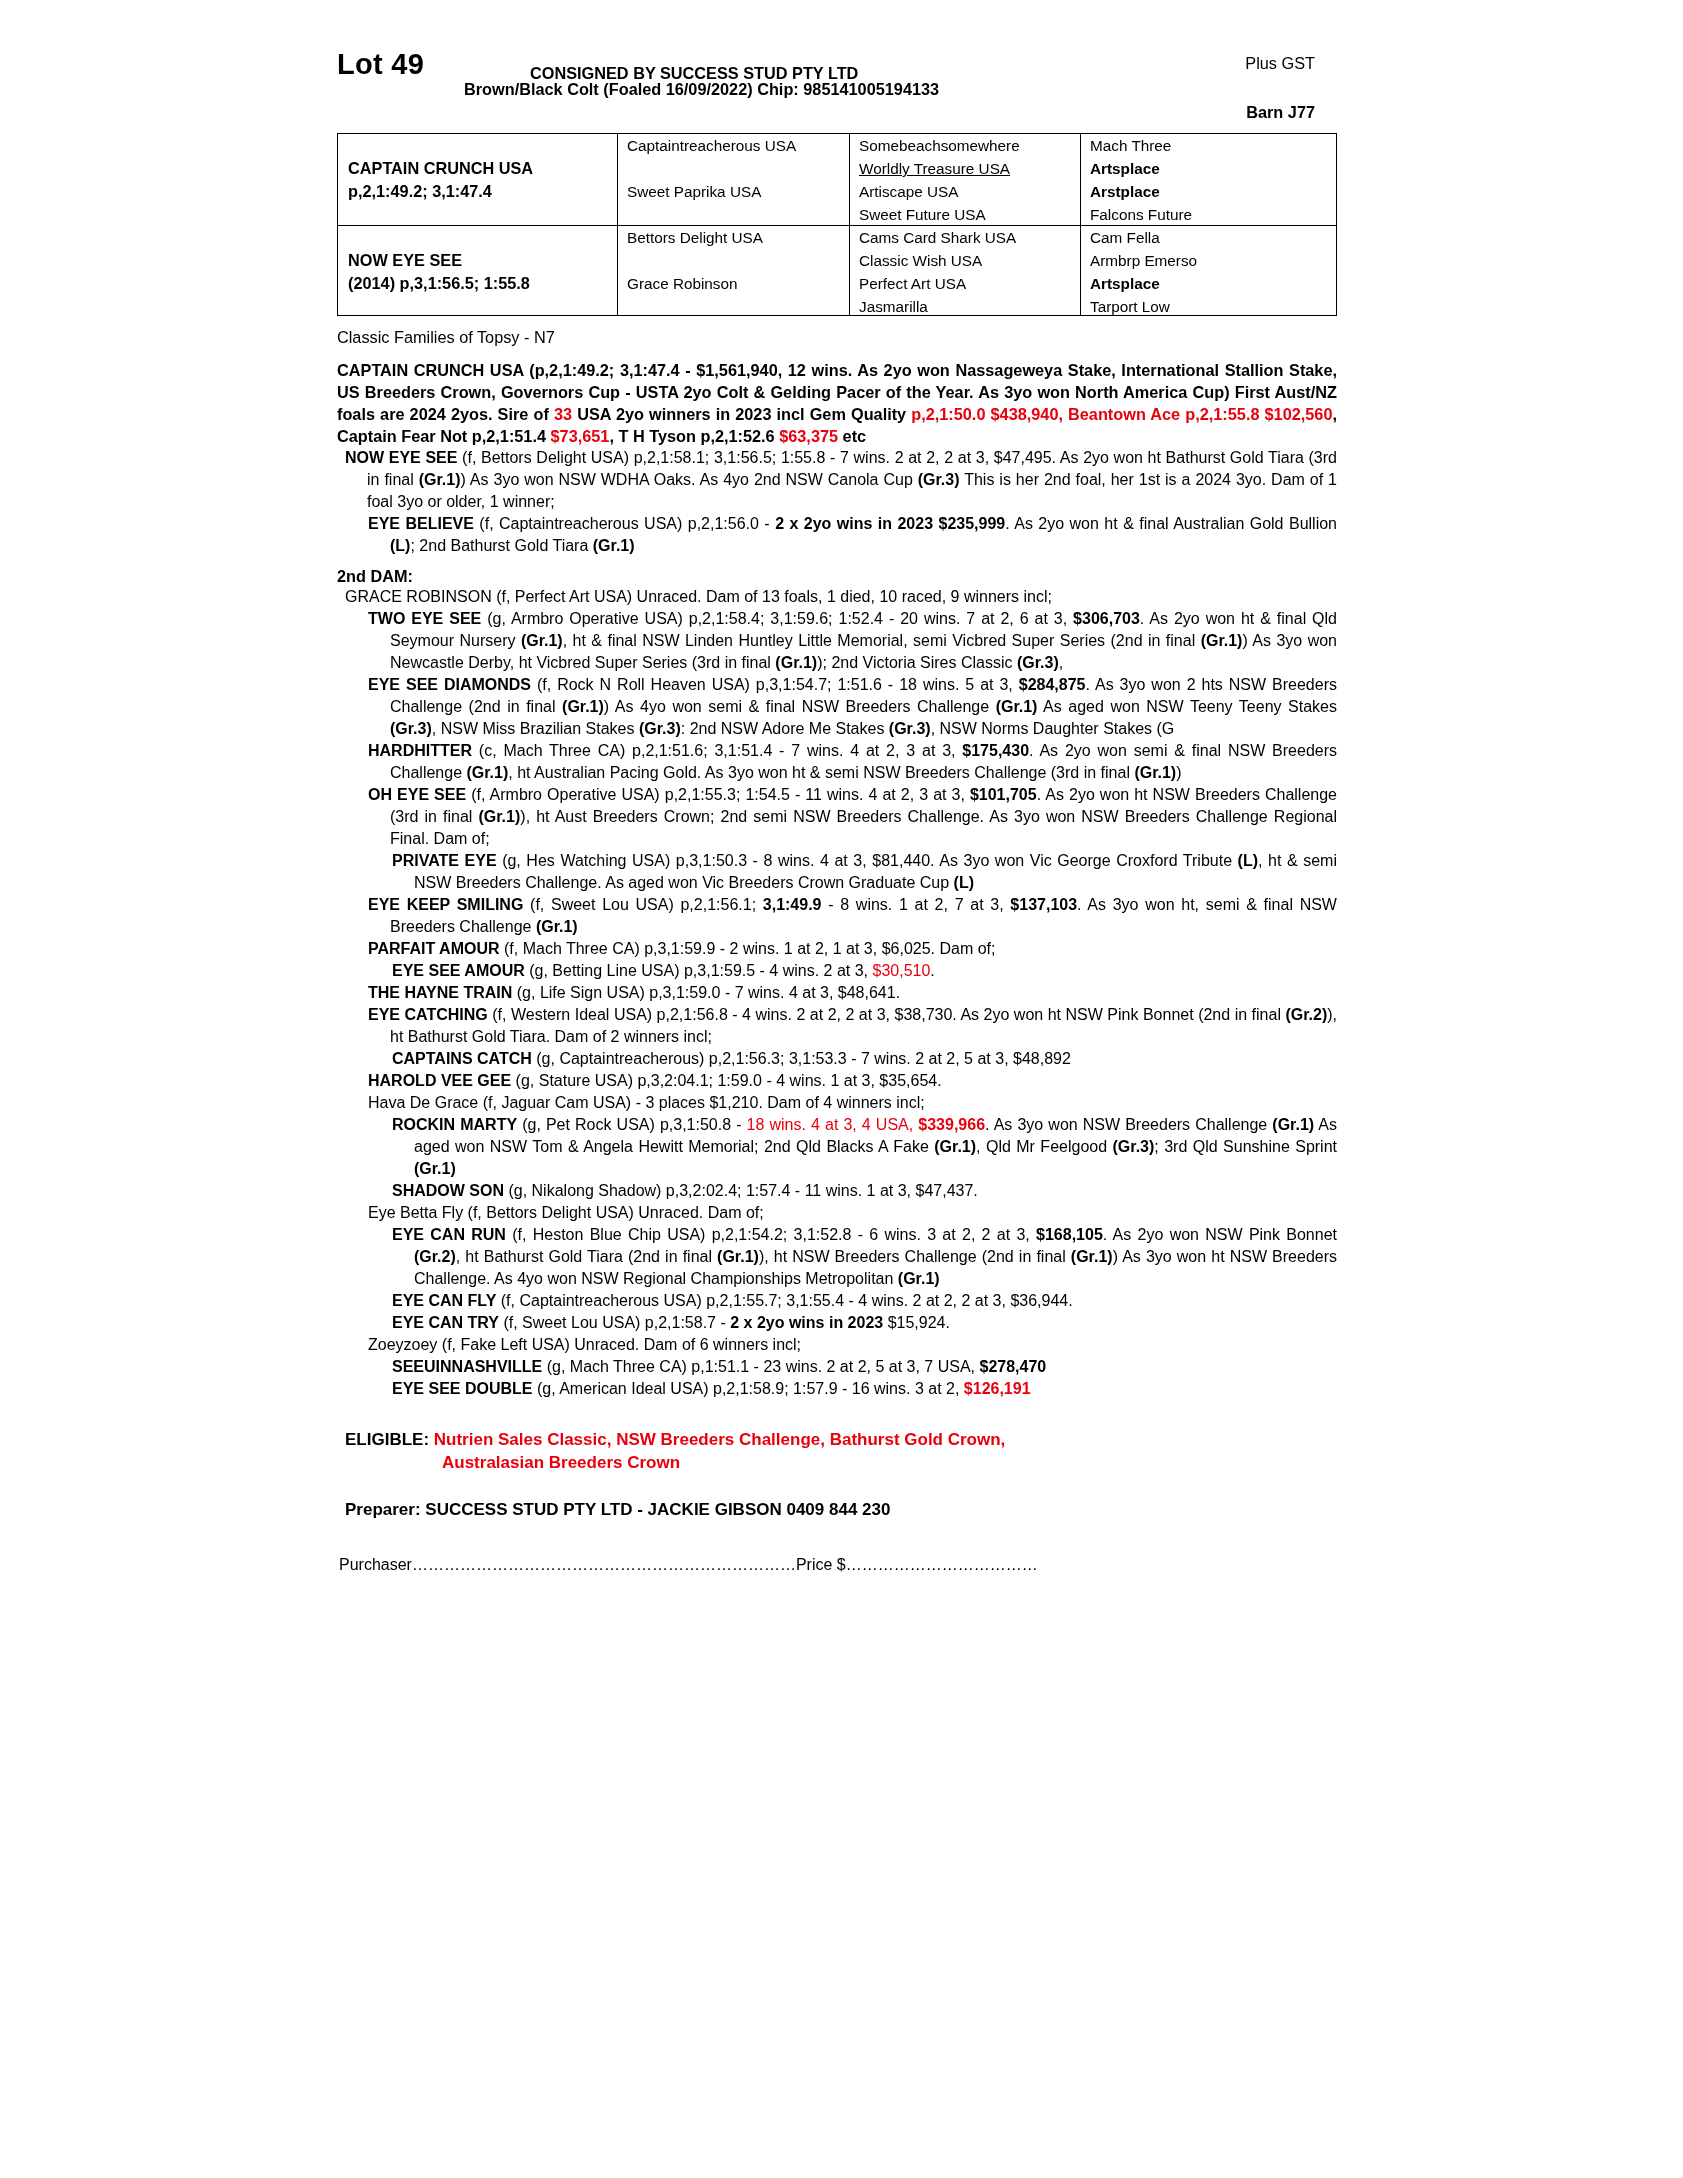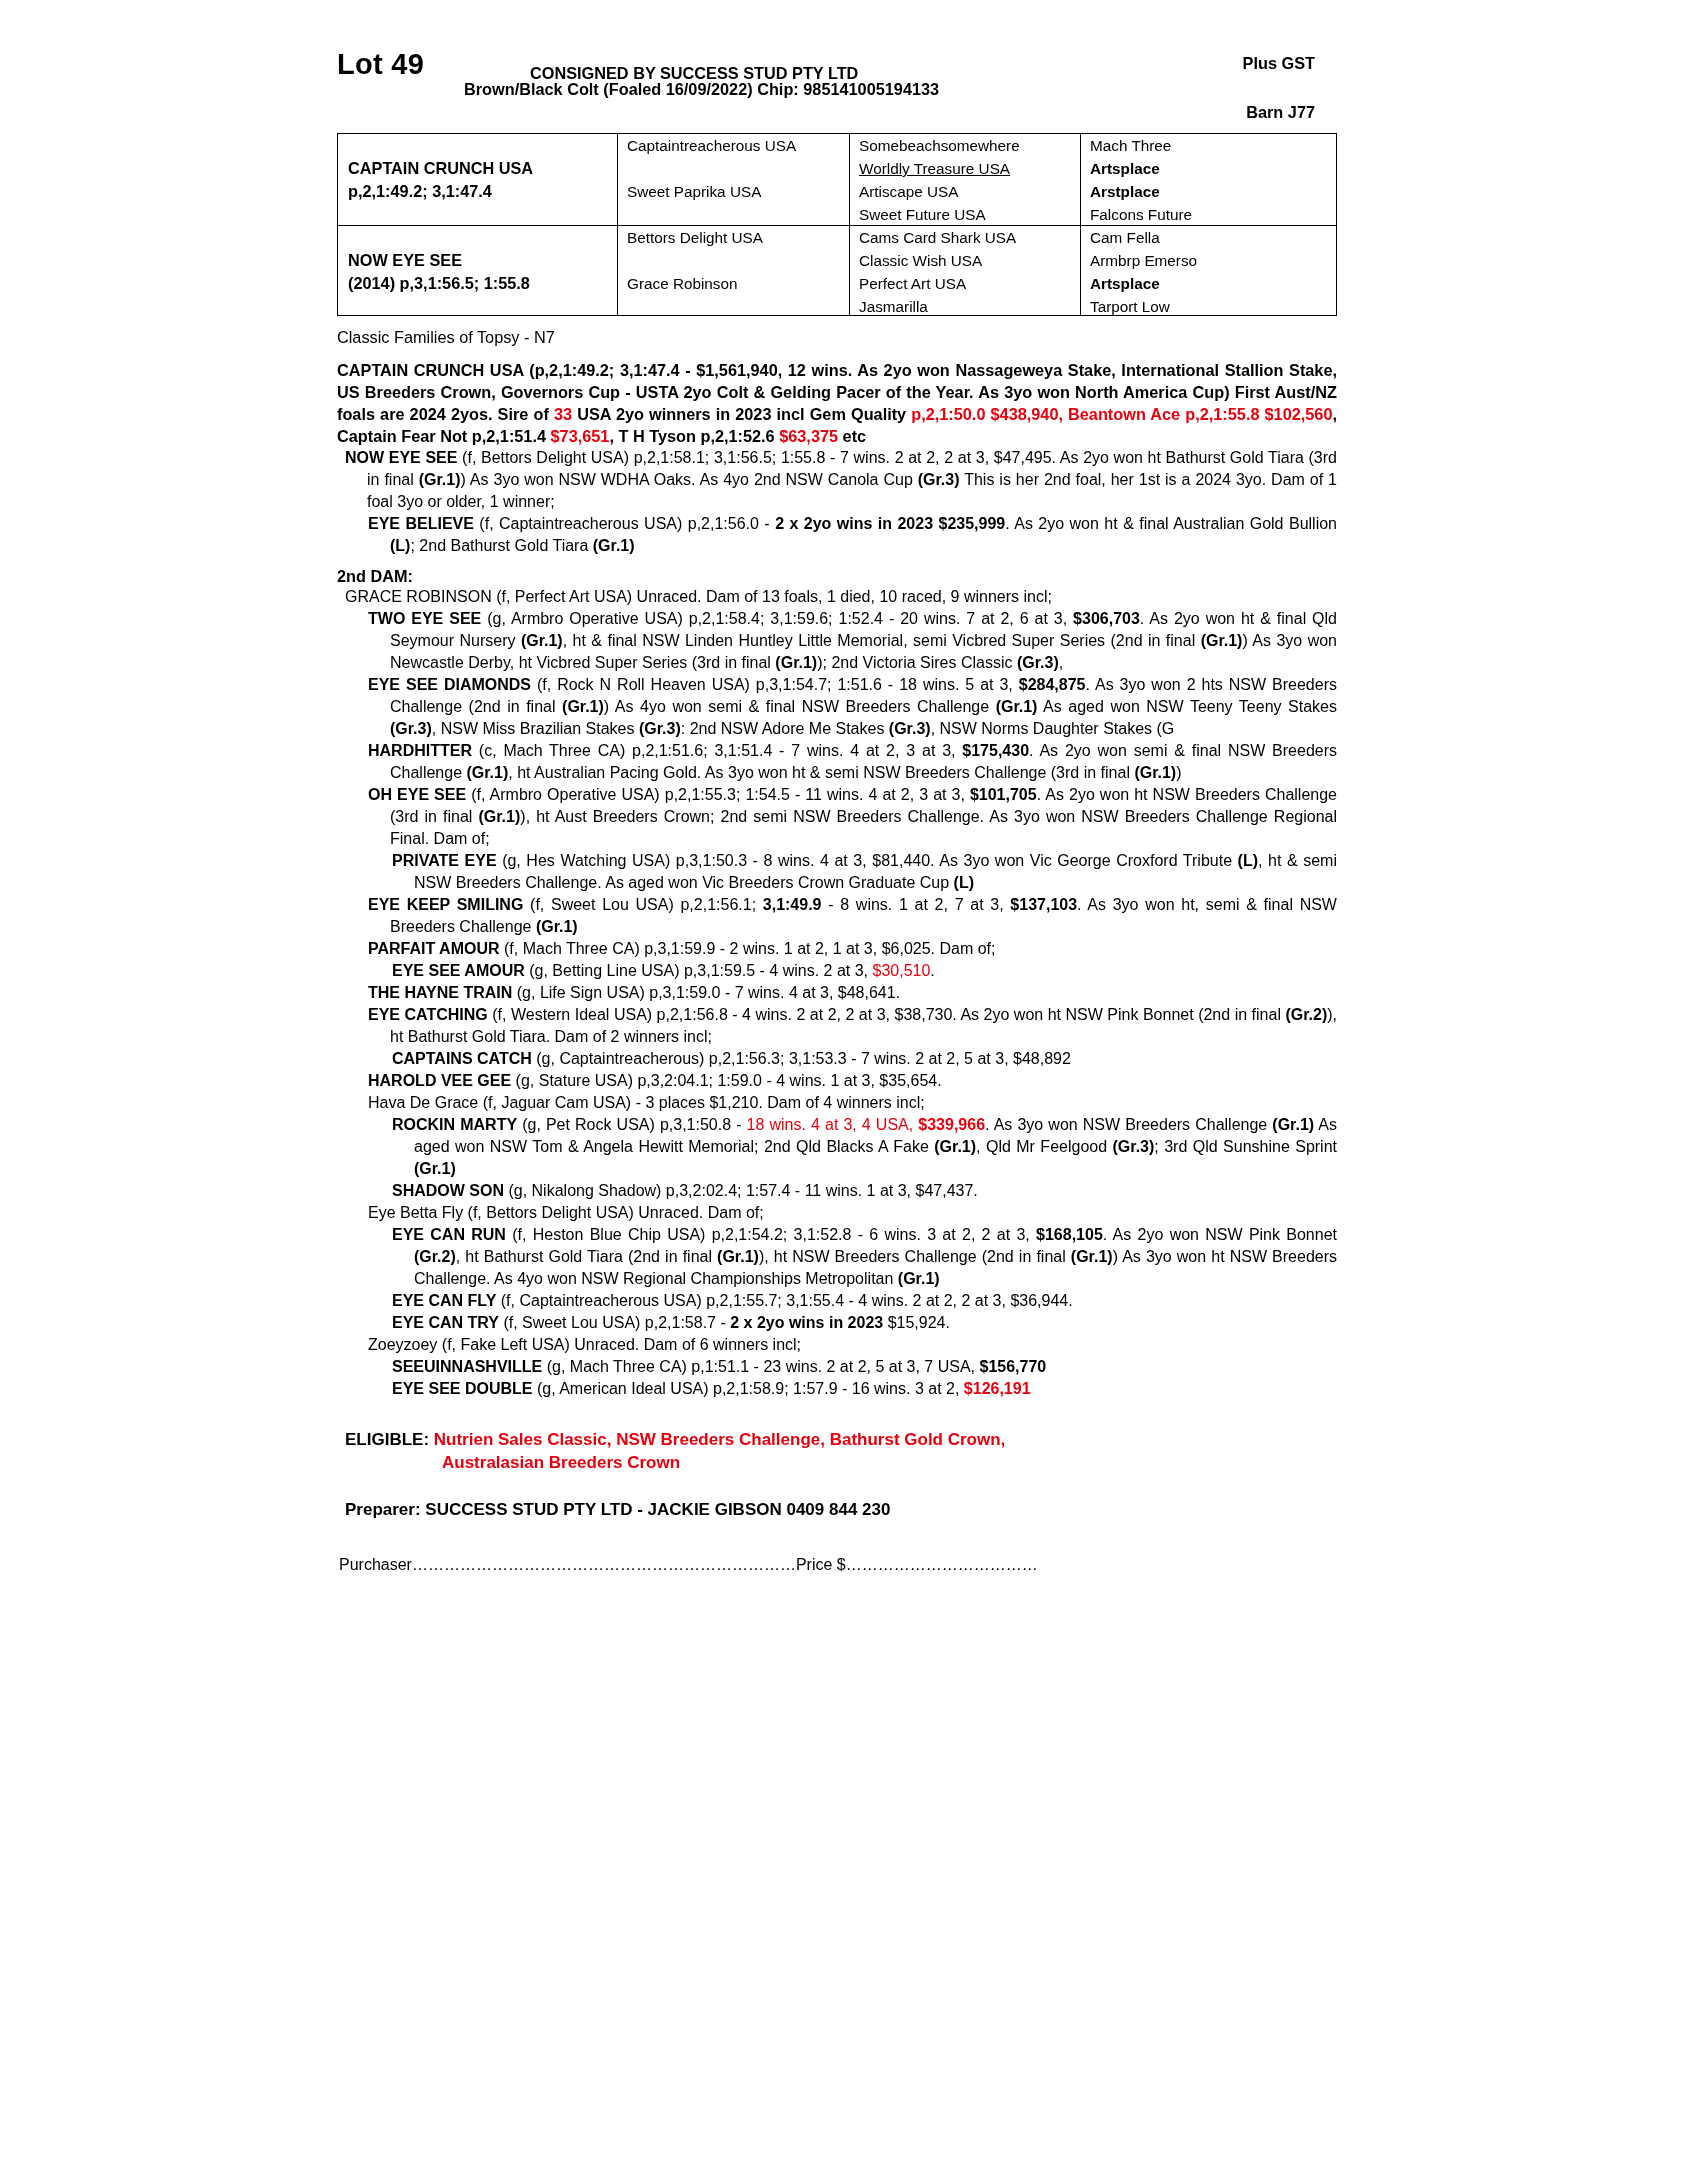--- a/index.html
+++ b/index.html
@@ -46,21 +46,21 @@
     left: 193px;
     top: 24px;
     font-size: 16.3px;
     font-weight: bold;
   }
   .plus-gst {
     position: absolute;
     right: 22px;
     top: 14px;
     font-size: 16.3px;
-    font-weight: bold;
+    font-weight: normal;
   }
   .subtitle {
     position: absolute;
     left: 127px;
     top: 40px;
     font-size: 16.3px;
     font-weight: bold;
   }
   .barn {
     position: absolute;
@@ -268,21 +268,21 @@
         <p class="l3"><b>CAPTAINS CATCH</b> (g, Captaintreacherous) p,2,1:56.3; 3,1:53.3 - 7 wins. 2 at 2, 5 at 3, $48,892</p>
         <p class="l2"><b>HAROLD VEE GEE</b> (g, Stature USA) p,3,2:04.1; 1:59.0 - 4 wins. 1 at 3, $35,654.</p>
         <p class="l2">Hava De Grace (f, Jaguar Cam USA) - 3 places $1,210. Dam of 4 winners incl;</p>
         <p class="l3"><b>ROCKIN MARTY</b> (g, Pet Rock USA) p,3,1:50.8 - <span class="red">18 wins. 4 at 3, 4 USA, <b>$339,966</b></span>. As 3yo won NSW Breeders Challenge <b>(Gr.1)</b> As aged won NSW Tom &amp; Angela Hewitt Memorial; 2nd Qld Blacks A Fake <b>(Gr.1)</b>, Qld Mr Feelgood <b>(Gr.3)</b>; 3rd Qld Sunshine Sprint <b>(Gr.1)</b></p>
         <p class="l3"><b>SHADOW SON</b> (g, Nikalong Shadow) p,3,2:02.4; 1:57.4 - 11 wins. 1 at 3, $47,437.</p>
         <p class="l2">Eye Betta Fly (f, Bettors Delight USA) Unraced. Dam of;</p>
         <p class="l3"><b>EYE CAN RUN</b> (f, Heston Blue Chip USA) p,2,1:54.2; 3,1:52.8 - 6 wins. 3 at 2, 2 at 3, <b>$168,105</b>. As 2yo won NSW Pink Bonnet <b>(Gr.2)</b>, ht Bathurst Gold Tiara (2nd in final <b>(Gr.1)</b>), ht NSW Breeders Challenge (2nd in final <b>(Gr.1)</b>) As 3yo won ht NSW Breeders Challenge. As 4yo won NSW Regional Championships Metropolitan <b>(Gr.1)</b></p>
         <p class="l3"><b>EYE CAN FLY</b> (f, Captaintreacherous USA) p,2,1:55.7; 3,1:55.4 - 4 wins. 2 at 2, 2 at 3, $36,944.</p>
         <p class="l3"><b>EYE CAN TRY</b> (f, Sweet Lou USA) p,2,1:58.7 - <b>2 x 2yo wins in 2023</b> $15,924.</p>
         <p class="l2">Zoeyzoey (f, Fake Left USA) Unraced. Dam of 6 winners incl;</p>
-        <p class="l3"><b>SEEUINNASHVILLE</b> (g, Mach Three CA) p,1:51.1 - 23 wins. 2 at 2, 5 at 3, 7 USA, <b>$156,770</b></p>
+        <p class="l3"><b>SEEUINNASHVILLE</b> (g, Mach Three CA) p,1:51.1 - 23 wins. 2 at 2, 5 at 3, 7 USA, <b>$278,470</b></p>
         <p class="l3"><b>EYE SEE DOUBLE</b> (g, American Ideal USA) p,2,1:58.9; 1:57.9 - 16 wins. 3 at 2, <span class="red"><b>$126,191</b></span></p>
       </div>
 
     <div class="eligible">
       <span class="lbl">ELIGIBLE:</span>
       <span class="val">Nutrien Sales Classic, NSW Breeders Challenge, Bathurst Gold Crown,</span>
       <div class="eligible-line2">Australasian Breeders Crown</div>
     </div>
 
     <div class="preparer">Preparer: SUCCESS STUD PTY LTD - JACKIE GIBSON 0409 844 230</div>

